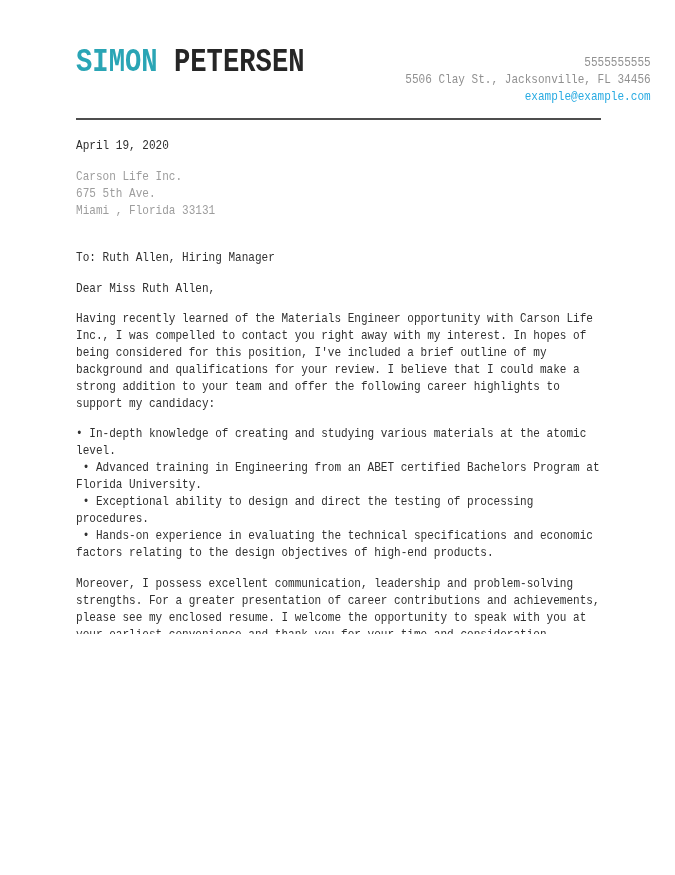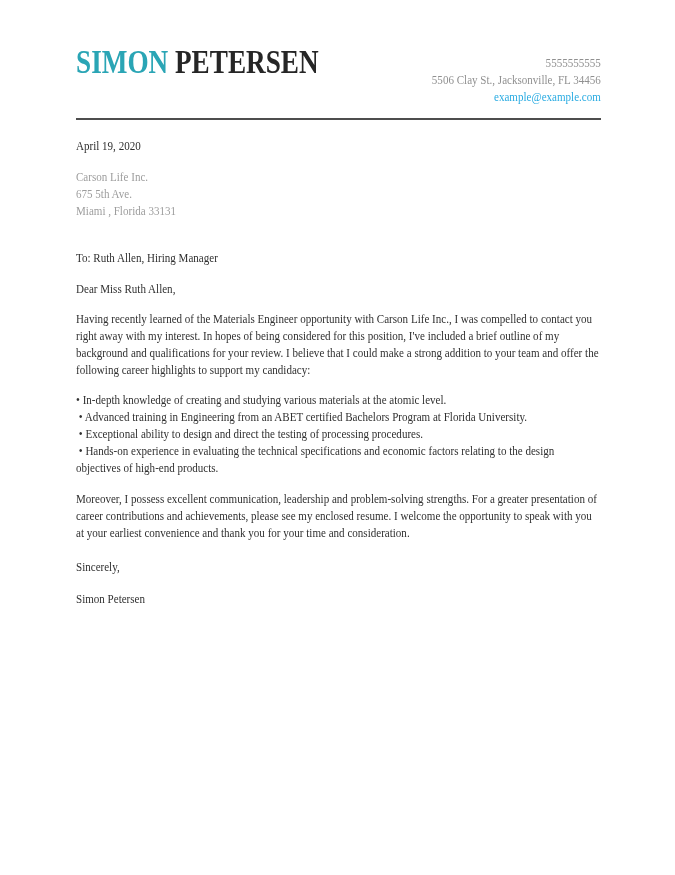--- a/index.html
+++ b/index.html
@@ -8,21 +8,21 @@
     --text-dark:#2e2e2e;
     --body-text:#303030;
     --contact-gray:#909090;
     --recipient-gray:#9d9d9d;
     --divider:#4d4d4d;
     --page-bg:#ffffff;
   }
   html,body{margin:0;padding:0;background:#fff;}
   .page{
     width:675px;height:634px;background:var(--page-bg);
-    font-family:Liberation Serif, serif;
+    font-family:Liberation Mono, monospace;
     position:relative;overflow:hidden;box-sizing:border-box;
   }
   .content{padding:45px 74px 0 76px;}
   .header{display:flex;justify-content:space-between;align-items:flex-start;height:60px;}
   .name{
     margin:0;font-size:34px;line-height:34px;font-weight:700;
     white-space:nowrap;color:#262626;
     transform:scaleX(0.8);transform-origin:left top;
   }
   .name .first{color:var(--accent-teal);}

